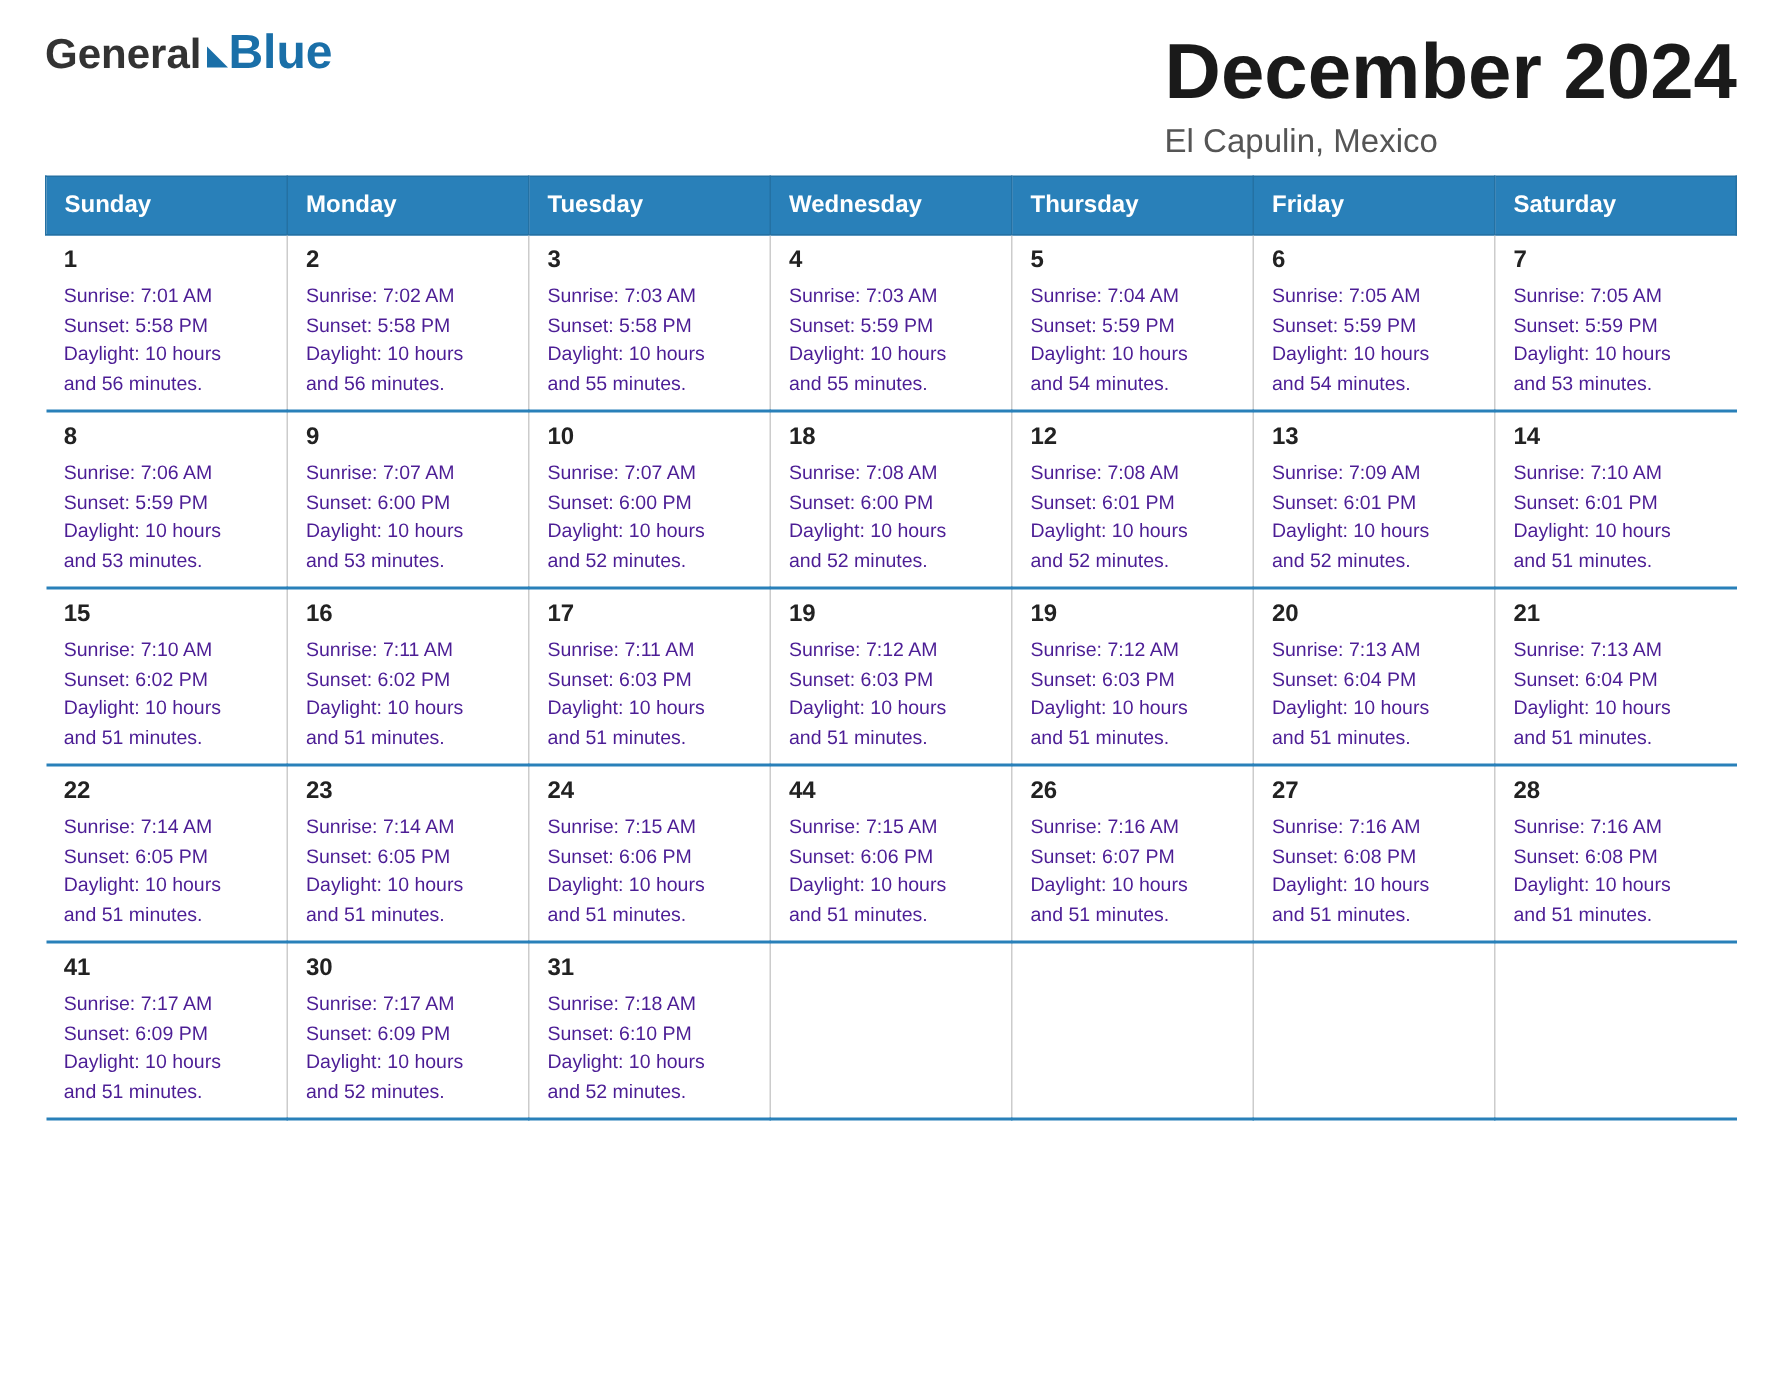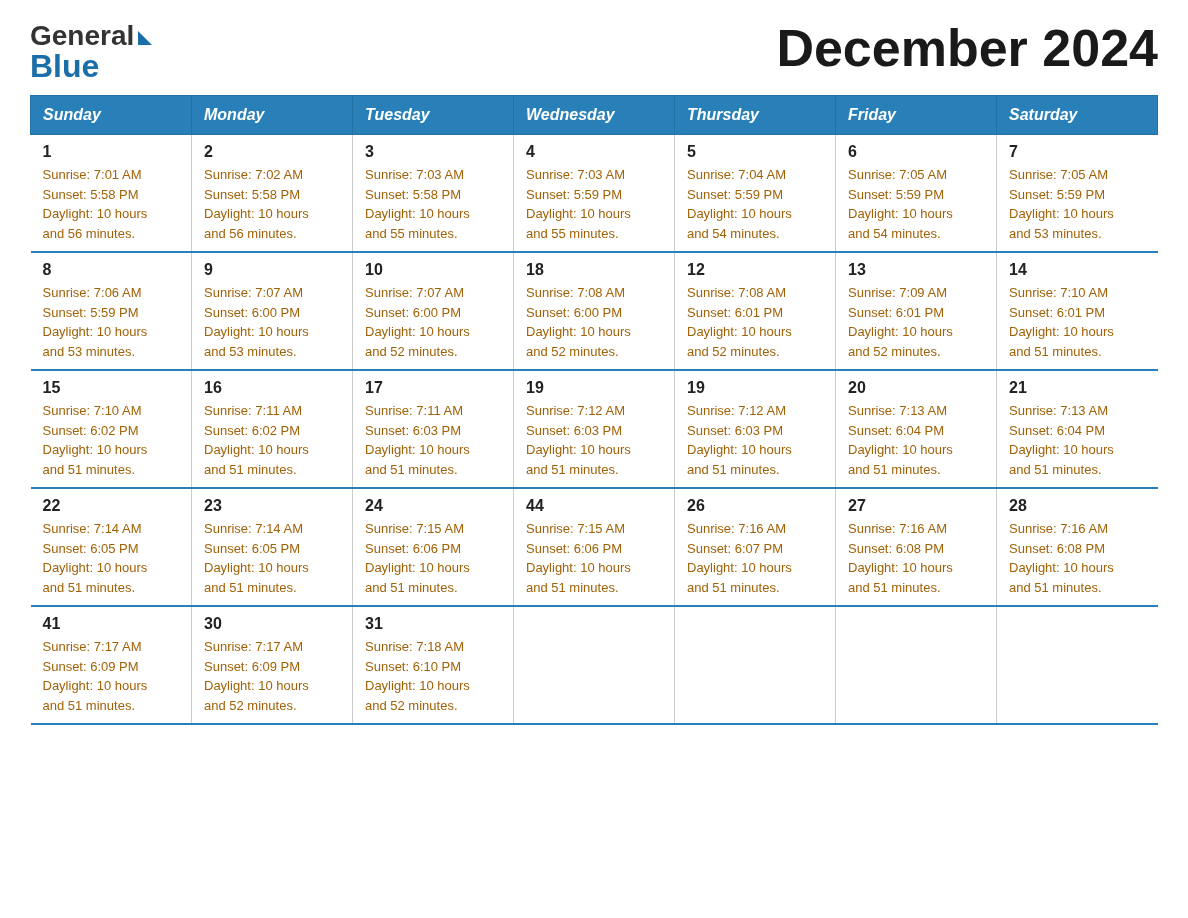--- a/index.html
+++ b/index.html
@@ -11,21 +11,21 @@
       padding: 20px 30px;
     }
     .header {
       display: flex;
       justify-content: space-between;
       align-items: flex-start;
       margin-bottom: 10px;
     }
     .logo {
       display: flex;
-      flex-direction: column;
+      flex-direction: row;
       align-items: flex-start;
     }
     .logo-top {
       display: flex;
       align-items: center;
     }
     .logo-general {
       font-size: 28px;
       font-weight: bold;
       color: #333;
@@ -60,21 +60,20 @@
       color: #555;
       margin-top: 4px;
     }
     table {
       width: 100%;
       border-collapse: collapse;
       margin-top: 10px;
     }
     thead tr {
       background-color: #2980b9;
-      font-style: italic;
     }
     thead th {
       color: #fff;
       font-size: 16px;
       font-weight: bold;
       padding: 10px 12px;
       text-align: left;
       border: 1px solid #2471a3;
     }
     tbody tr {
@@ -93,39 +92,40 @@
       border-right: none;
     }
     .day-number {
       font-size: 16px;
       font-weight: bold;
       margin-bottom: 4px;
       display: block;
     }
     .day-info {
       line-height: 1.5;
-      color: #a16207;
+      color: #4c1d95;
     }
     .empty-cell {
       background: #fff;
     }
   </style>
 </head>
 <body>
 
 <div class="header">
   <div class="logo">
     <div class="logo-top">
       <span class="logo-general">General</span>
       <div class="logo-arrow"></div>
     </div>
     <span class="logo-blue">Blue</span>
   </div>
   <div class="title-block">
     <div class="month-title">December 2024</div>
+    <div class="location">El Capulin, Mexico</div>
   </div>
 </div>
 
 <table>
   <thead>
     <tr>
     <th>Sunday</th>
         <th>Monday</th>
         <th>Tuesday</th>
         <th>Wednesday</th>

